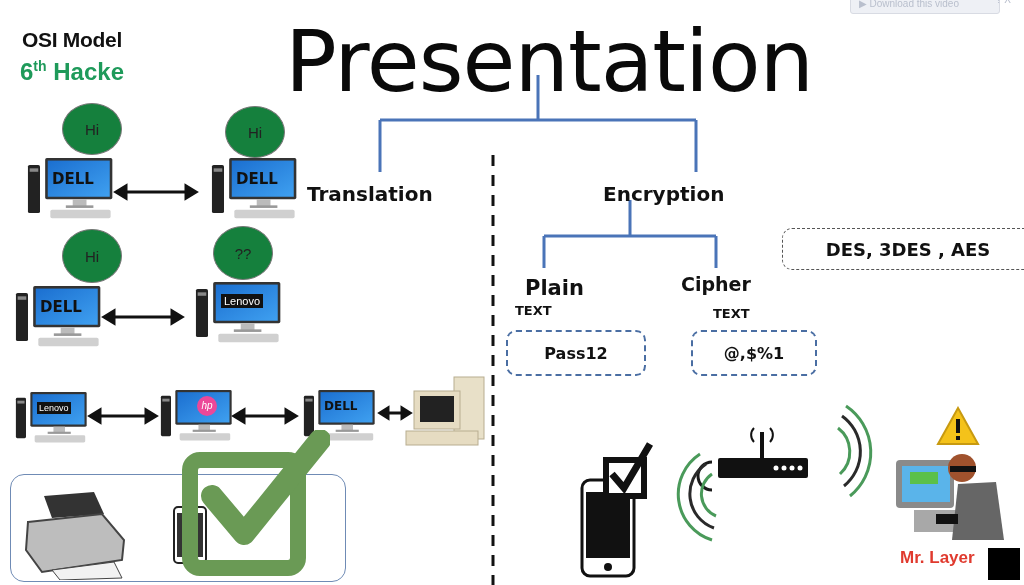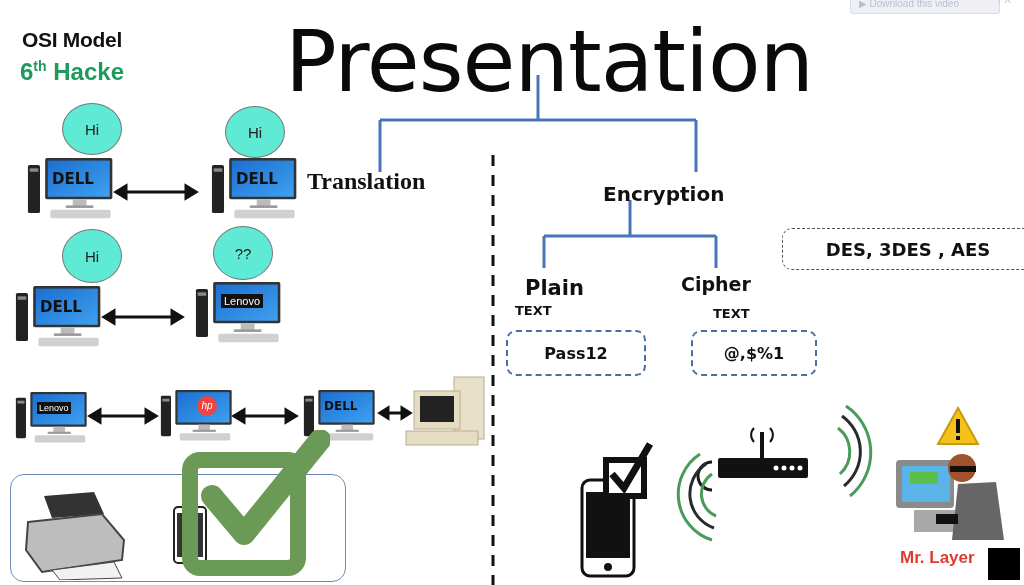--- a/index.html
+++ b/index.html
@@ -5,21 +5,21 @@
   html,body{margin:0;padding:0;background:#fff;}
   body{width:1024px;height:585px;position:relative;overflow:hidden;font-family:"Liberation Sans",sans-serif;}
   .abs{position:absolute;}
   .osi{left:10px;top:28px;font-size:21px;font-weight:bold;color:#111;letter-spacing:-0.3px;margin-left:12px;}
   .layer{left:20px;top:58px;font-size:24px;font-weight:bold;color:#1e9a5a;}
   .layer sup{font-size:14px;vertical-align:9px;}
   .title{left:285px;top:18px;font-size:86px;color:#0a0a0a;font-family:"DejaVu Sans",sans-serif;letter-spacing:-1px;line-height:1;}
   .lbl{font-family:"DejaVu Sans",sans-serif;font-weight:bold;color:#111;}
   .ytdl{left:850px;top:-6px;width:140px;height:18px;border:1px solid #d8dbe3;border-radius:3px;background:#eef0f5;color:#b9bfcd;font-size:10px;line-height:18px;padding-left:8px;}
   .ytx{left:996px;top:-6px;font-size:10px;color:#b9bfcd;}
-  .bubble{position:absolute;border:1px solid #777;border-radius:50%;background:#5eead4;font-size:15px;color:#222;display:flex;align-items:center;justify-content:center;}
+  .bubble{position:absolute;border:1px solid #777;border-radius:50%;background:#15803d;font-size:15px;color:#222;display:flex;align-items:center;justify-content:center;}
   .dash-box{position:absolute;border:2px dashed #4a6ea3;border-radius:10px;display:flex;align-items:center;justify-content:center;font-family:"DejaVu Sans",sans-serif;font-weight:bold;font-size:16px;color:#111;}
   .dash-grey{border:1.5px dashed #555;}
   .pc{position:absolute;}
   .hacker{left:900px;top:548px;font-size:17px;font-weight:bold;color:#e03a2e;}
   .blackbox{left:988px;top:548px;width:32px;height:32px;background:#000;}
   .devbox{left:10px;top:474px;width:334px;height:106px;border:1px solid #6f8bb5;border-radius:14px;}
 </style>
 </head>
 <body>
 
@@ -49,21 +49,21 @@
       <polygon points="156,416 146,410 146,422"></polygon>
     <line x1="240" y1="416" x2="290" y2="416"></line>
       <polygon points="234,416 244,410 244,422"></polygon>
       <polygon points="296,416 286,410 286,422"></polygon>
     <line x1="385" y1="413" x2="404" y2="413"></line>
       <polygon points="380,413 388,408 388,418"></polygon>
       <polygon points="410,413 402,408 402,418"></polygon>
   </g>
 </svg>
 
-<div class="abs lbl" style="left:307px;top:168px;font-size:24px;font-family:Liberation Serif, serif;">Translation</div>
+<div class="abs lbl" style="left:307px;top:182px;font-size:20px;">Translation</div>
 <div class="abs lbl" style="left:603px;top:182px;font-size:20px;">Encryption</div>
 
 <div class="abs lbl" style="left:525px;top:276px;font-size:21px;">Plain</div>
 <div class="abs lbl" style="left:515px;top:303px;font-size:13px;">TEXT</div>
 <div class="abs lbl" style="left:681px;top:273px;font-size:19px;">Cipher</div>
 <div class="abs lbl" style="left:713px;top:306px;font-size:13px;">TEXT</div>
 
 <div class="dash-box" style="left:506px;top:330px;width:136px;height:42px;">
     <span>Pass12</span>
   </div>
@@ -133,21 +133,21 @@
 <div class="pc" style="left:12px;top:392px;width:80px;height:52px;">
   <svg width="80" height="52">
       <use href="#desk"></use>
     </svg>
   <span class="abs" style="left:25px;top:10px;font-size:9px;color:#fff;background:#111;padding:1px 2px;">Lenovo</span>
 </div>
 <div class="pc" style="left:157px;top:390px;width:80px;height:52px;">
   <svg width="80" height="52">
       <use href="#desk"></use>
     </svg>
-  <span class="abs" style="left:40px;top:6px;width:20px;height:20px;border-radius:50%;background:#ef4444;color:#fff;font-size:10px;font-style:italic;text-align:center;line-height:20px;">hp</span>
+  <span class="abs" style="left:40px;top:6px;width:20px;height:20px;border-radius:50%;background:#ec4899;color:#fff;font-size:10px;font-style:italic;text-align:center;line-height:20px;">hp</span>
 </div>
 <div class="pc" style="left:300px;top:390px;width:80px;height:52px;">
   <svg width="80" height="52">
       <use href="#desk"></use>
     </svg>
   <span class="abs lbl" style="left:24px;top:9px;font-size:12px;">DELL</span>
 </div>
 <svg class="abs" style="left:402px;top:375px" width="84" height="74">
   <rect x="52" y="2" width="30" height="62" fill="#e8e0c8" stroke="#b8ad90"></rect>
   <rect x="12" y="16" width="46" height="38" fill="#e6dcc2" stroke="#b8ad90"></rect>

